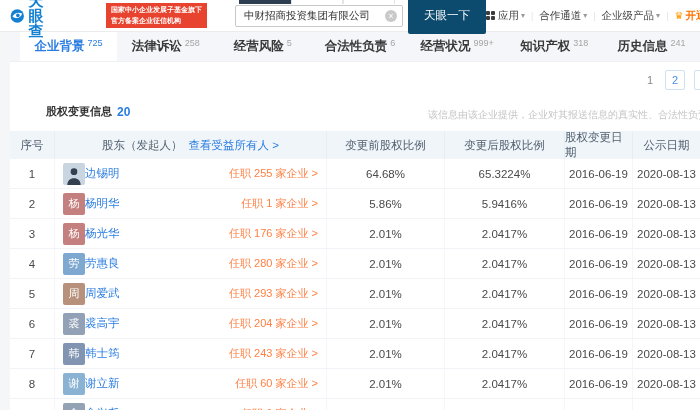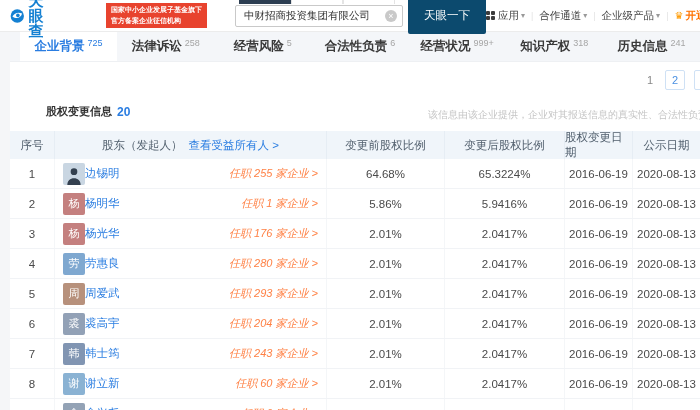--- a/index.html
+++ b/index.html
@@ -74,21 +74,21 @@
   .c-after { width:120px; flex:none; }
   .c-d1 { width:68px; flex:none; }
   .c-d2 { flex:1; }
   .trow .c-holder { justify-content:flex-start; }
   .bene-link { color:#2a7de1; margin-left:6px; cursor:pointer; font-size:11.5px; }
   .avatar { width:22px; height:22px; border-radius:2px; margin-left:8px; flex:none; color:#fff; font-size:11px;
             display:flex; align-items:center; justify-content:center; overflow:hidden; cursor:pointer; }
   .avatar.photo { background:#c9d6e2; align-items:flex-end; }
   .avatar.photo svg { width:20px; height:20px; display:block; }
   .holder-name { color:#2a7de1; cursor:pointer; text-decoration:none; }
-  .jobs-link { margin-left:auto; margin-right:8px; color:#ff8044; font-size:11px; cursor:pointer; white-space:nowrap;font-style:italic; }
+  .jobs-link { margin-left:auto; margin-right:8px; color:#ff8044; font-size:11px; cursor:pointer; white-space:nowrap; }
 </style>
 </head>
 <body>
 
 <div class="topbar">
   <div class="logo">
     <svg class="logo-icon" viewBox="0 0 24 24">
       <circle cx="12" cy="12" r="11" fill="#1480d2"></circle>
       <path d="M4 13c3-6 10-8 16-5-2 7-9 10-16 5z" fill="#fff"></path>
       <circle cx="13" cy="11" r="3" fill="#1480d2"></circle>

